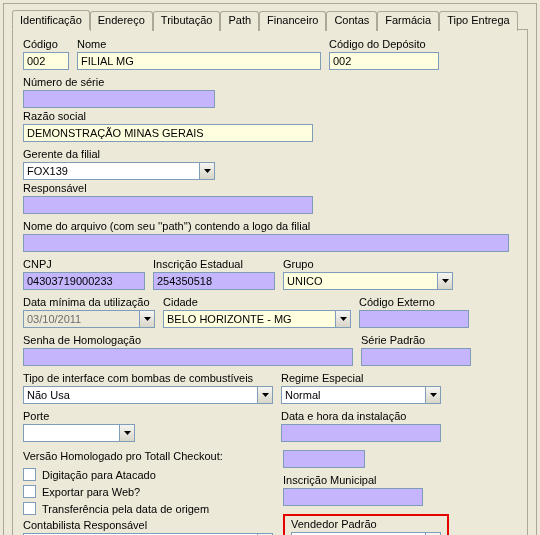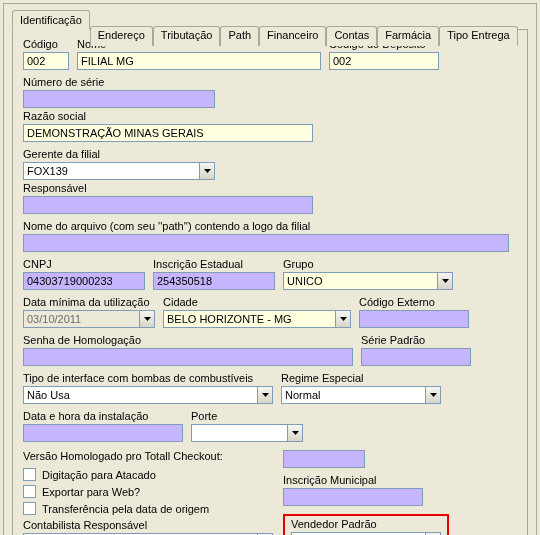--- a/index.html
+++ b/index.html
@@ -29,21 +29,21 @@
   .tab {
     padding: 2px 7px 3px 7px;
     border: 1px solid #aca899;
     border-bottom: none;
     background: #ece9d8;
     margin-right: 0px;
     border-top-left-radius: 3px;
     border-top-right-radius: 3px;
     font-size: 11px;
     position: relative;
-    top: 16px;
+    top: 1px;
     cursor: default;
   }
   .tab.active {
     background: #ece9d8;
     border-bottom: 1px solid #ece9d8;
     top: 0;
     padding-top: 3px;
   }
   .tab-body {
     border: 1px solid #aca899;
@@ -276,34 +276,34 @@
           <div class="btn">
               <svg width="7" height="4">
                 <path d="M0 0 L7 0 L3.5 4 Z" fill="#000"></path>
               </svg>
             </div>
         </div>
       </div>
     </div>
 
     <div class="row">
-      <div class="field" style="width:160px">
-        <span class="label">Data e hora da instalação</span>
-        <input class="text" value="" style="">
-      </div>
       <div class="field" style="width:112px;margin-right:146px">
         <span class="label">Porte</span>
         <div class="combo">
           <input value="" style="">
           <div class="btn">
               <svg width="7" height="4">
                 <path d="M0 0 L7 0 L3.5 4 Z" fill="#000"></path>
               </svg>
             </div>
         </div>
+      </div>
+      <div class="field" style="width:160px">
+        <span class="label">Data e hora da instalação</span>
+        <input class="text" value="" style="">
       </div>
     </div>
 
     <div class="row" style="align-items:flex-start;margin-top:6px">
 
       <div style="width:260px">
         <div style="display:flex;align-items:center;margin-bottom:6px">
           <span class="static" style="flex:1">Versão Homologado pro Totall Checkout:</span>
         </div>
         <div class="chk">

